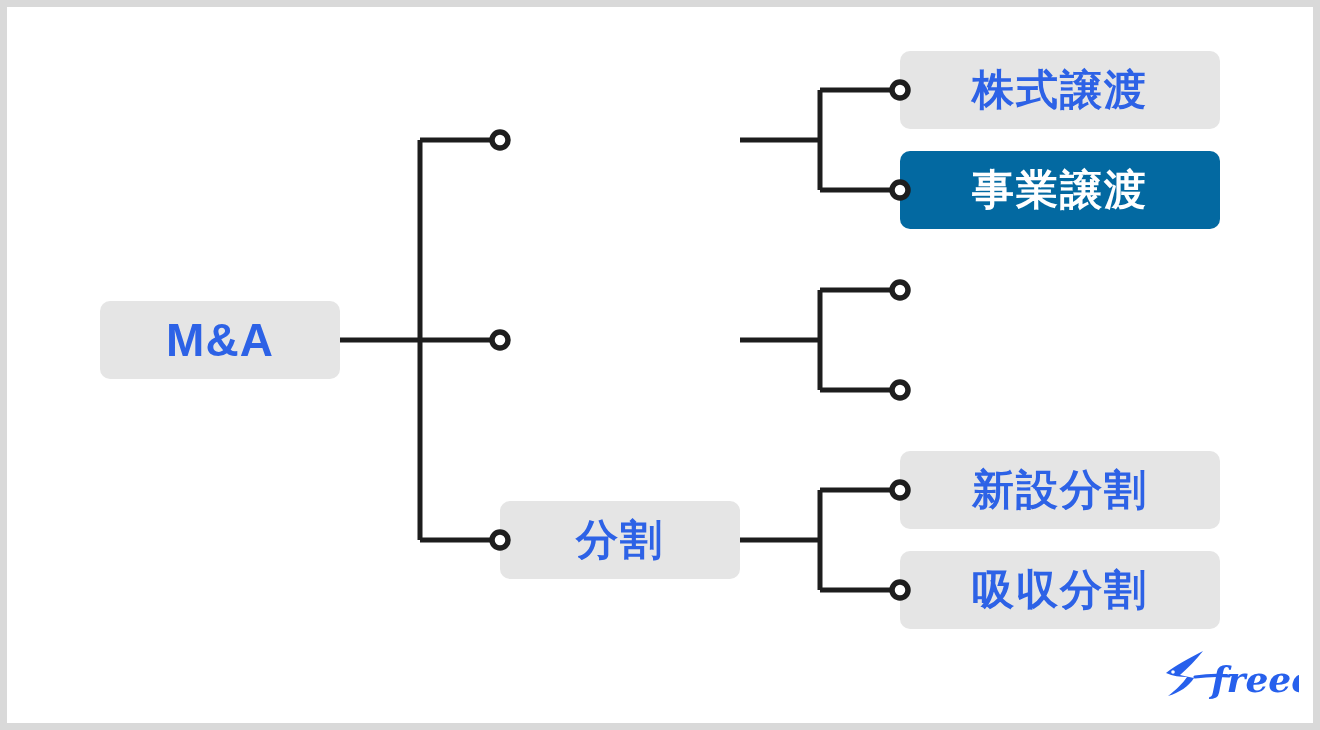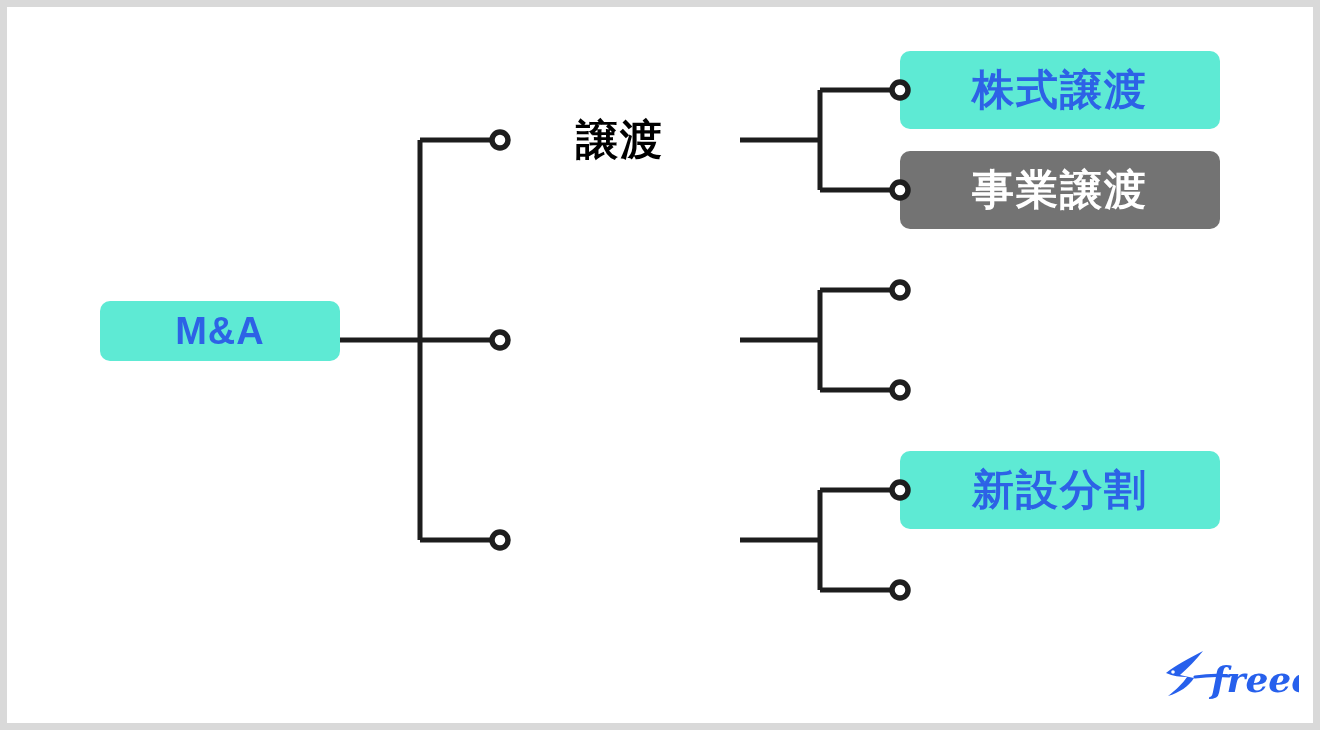--- a/index.html
+++ b/index.html
@@ -26,31 +26,31 @@
     position: absolute;
     display: flex;
     align-items: center;
     justify-content: center;
     border-radius: 10px;
     font-weight: bold;
     letter-spacing: 2px;
     z-index: 5;
   }
   .node.light {
-    background: #5eead4;
+    background: #e5e5e5;
     color: #2d62e6;
   }
   .node.dark {
-    background: #737373;
+    background: #0369a1;
     color: #ffffff;
   }
   .node.root {
     left: 100px; top: 301px;
-    width: 240px; height: 60px;
-    font-size: 38px;
+    width: 240px; height: 78px;
+    font-size: 46px;
     letter-spacing: 1px;
   }
   .node.mid {
     left: 500px;
     width: 240px; height: 78px;
     font-size: 42px;
   }
   .node.leaf {
     left: 900px;
     width: 320px; height: 78px;
@@ -118,25 +118,26 @@
       <circle cx="900" cy="190" r="8"></circle>
       <circle cx="900" cy="290" r="8"></circle>
       <circle cx="900" cy="390" r="8"></circle>
       <circle cx="900" cy="490" r="8"></circle>
       <circle cx="900" cy="590" r="8"></circle>
     </g>
   </svg>
 
   <div class="node root light">M&amp;A</div>
 
-  <div class="node mid mid-1">譲渡</div>
+  <div class="node mid mid-3 light">分割</div>
 
   <div class="node leaf leaf-1 light">株式譲渡</div>
   <div class="node leaf leaf-2 dark">事業譲渡</div>
   <div class="node leaf leaf-5 light">新設分割</div>
+  <div class="node leaf leaf-6 light">吸収分割</div>
 
   <svg class="logo" viewBox="0 0 136 58" xmlns="http://www.w3.org/2000/svg">
     <g>
       <path fill="#2760ec" d="M40 3
            C 26 10, 12 18, 3 25
            C 10 28, 17 29, 24 29
            C 20 35, 13 42, 5 48
            C 16 45, 26 38, 31 30
            C 26 29, 21 28, 17 27
            C 25 20, 33 12, 40 3 Z"></path>

